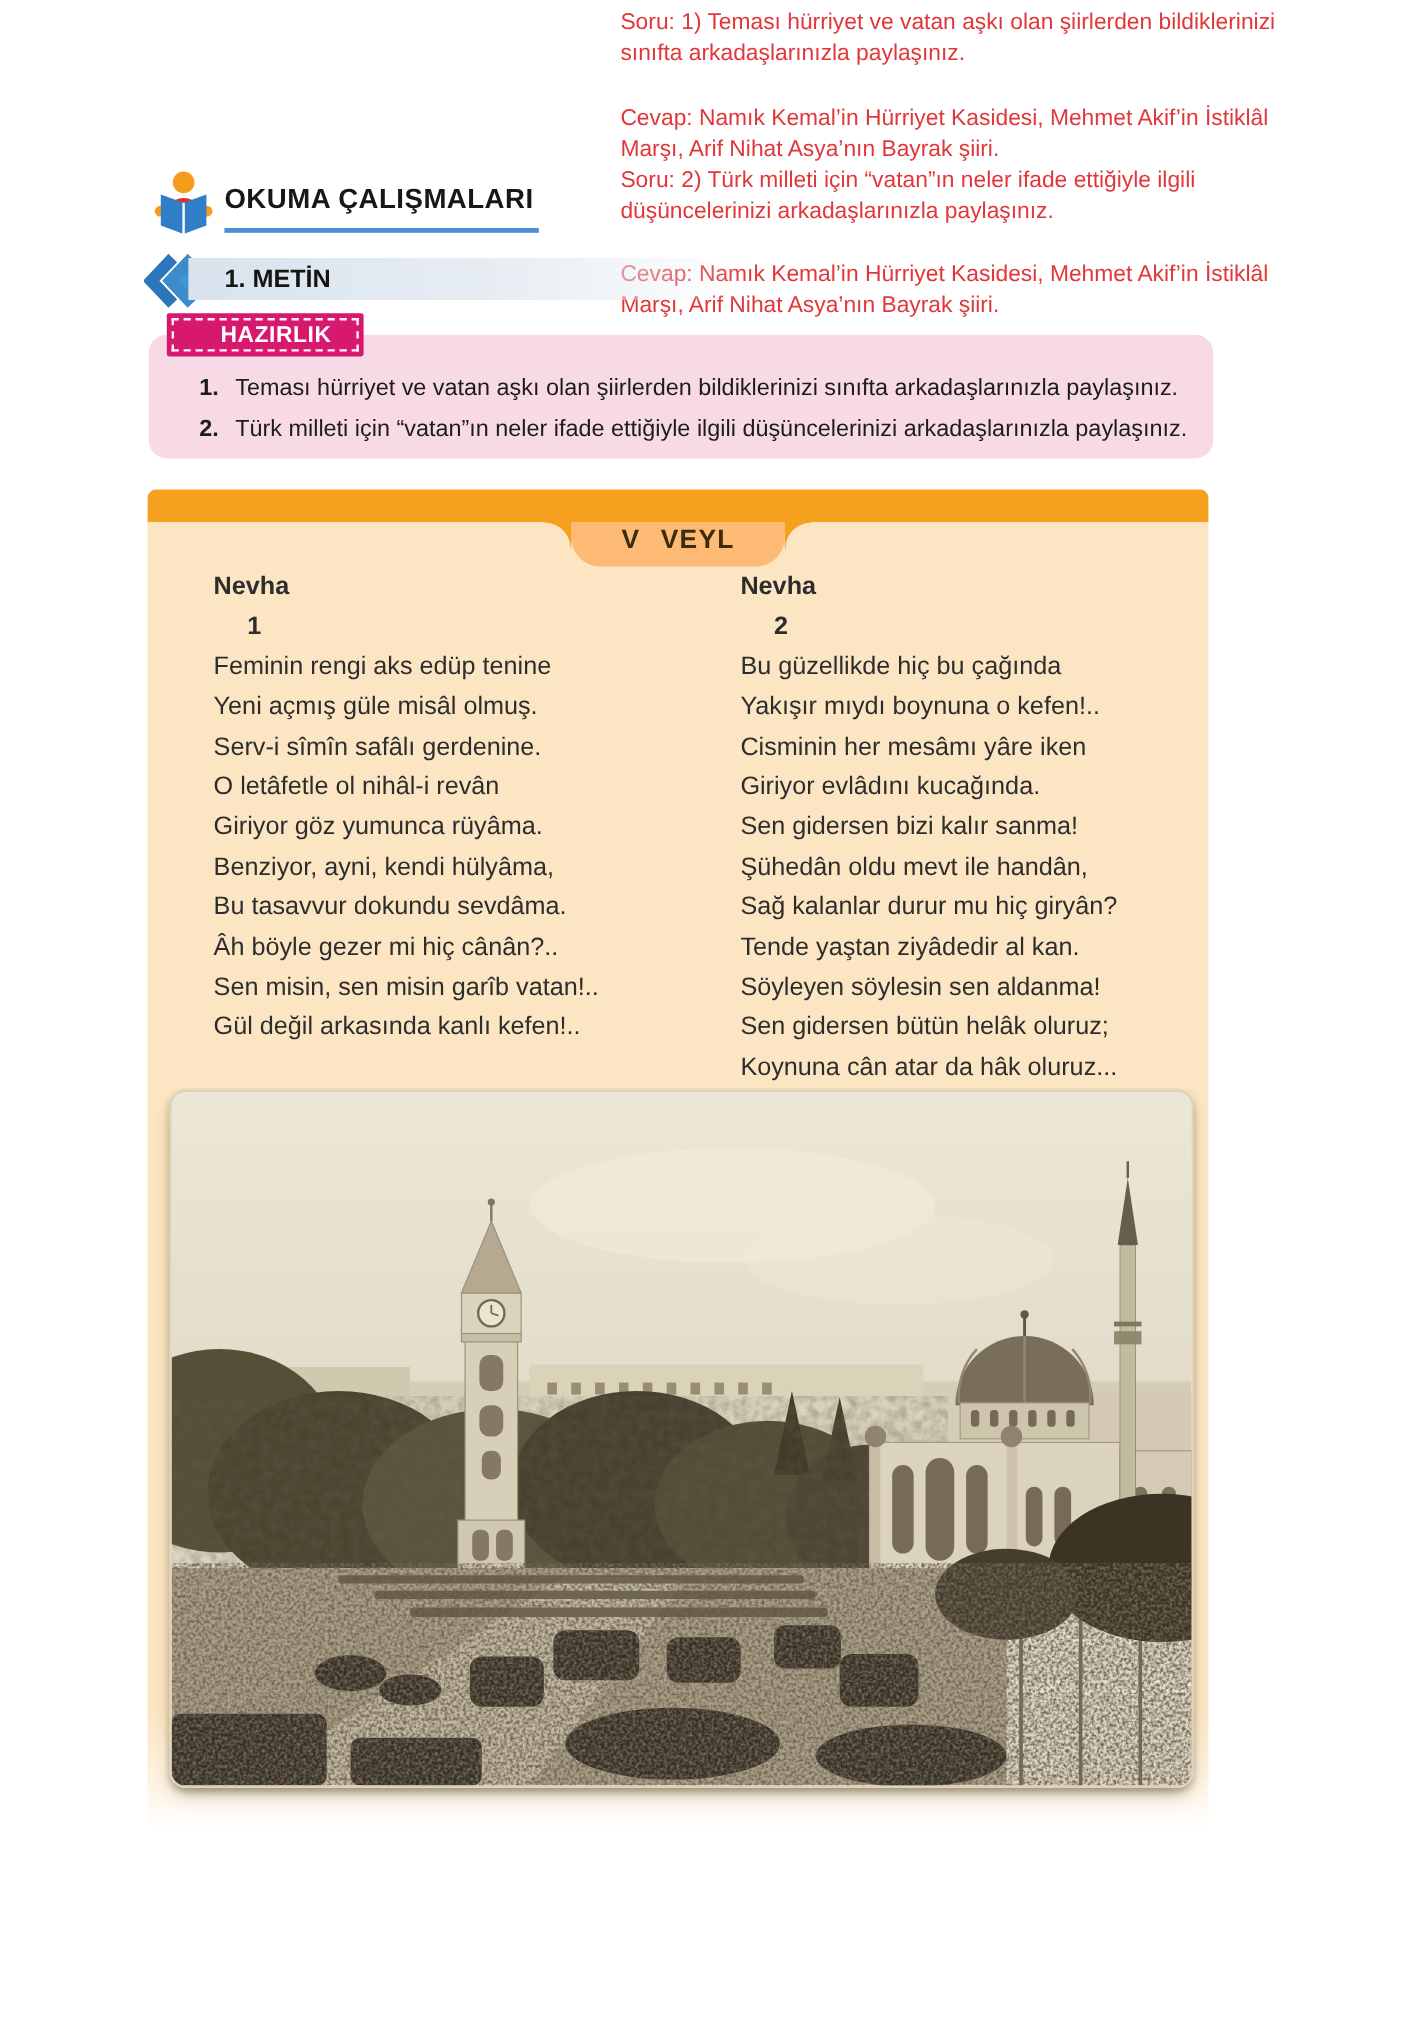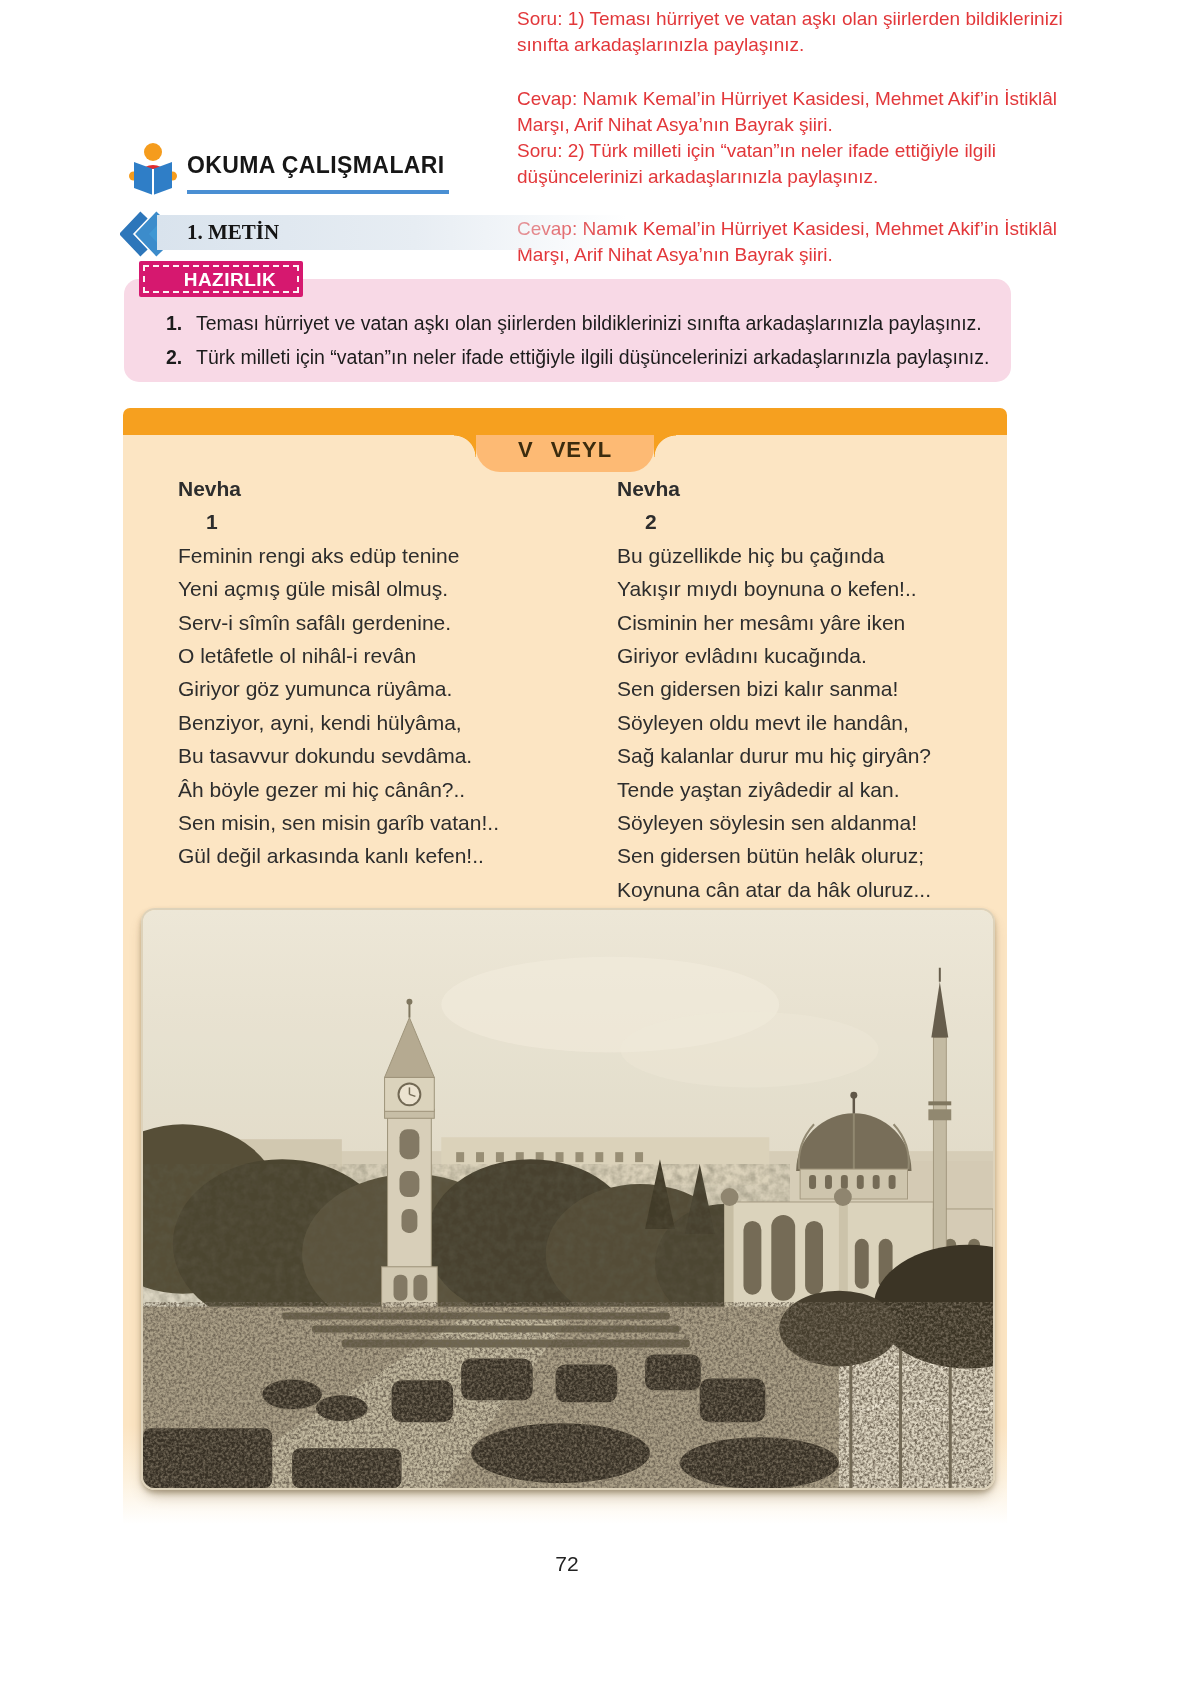--- a/index.html
+++ b/index.html
@@ -15,21 +15,21 @@
   .qa p.p4 { margin:0; }
 
   
   .reader-icon { position:absolute; left:128px; top:142px; width:50px; height:54px; }
   .section-title { position:absolute; left:187px; top:152px; font-size:23px; font-weight:bold; color:#171717; letter-spacing:.4px; }
   .title-underline { position:absolute; left:187px; top:190px; width:262px; height:4px; background:#4a8fd3; }
 
   .chevron-icon { position:absolute; left:120px; top:211px; width:56px; height:46px; }
   .metin-bar { position:absolute; left:157px; top:215px; width:470px; height:35px;
                background:linear-gradient(90deg,#d9e3ed 0%, #e7edf3 55%, rgba(255,255,255,0) 100%);
-               line-height:35px; padding-left:30px; font-size:21px; font-weight:bold; color:#151515;font-family:Liberation Serif, serif; }
+               line-height:35px; padding-left:30px; font-size:21px; font-weight:bold; color:#151515; }
 
   
   .pink-box { position:absolute; left:124px; top:279px; width:887px; height:103px; background:#f8d9e6; border-radius:15px;
               padding:27px 0 0 42px; }
   .hz-row { display:flex; font-size:19.5px; color:#1c1c1c; line-height:34px; }
   .hz-num { font-weight:bold; width:30px; flex:none; }
   .hazirlik-badge { position:absolute; left:139px; top:261px; width:164px; height:36px; background:#d6186f; border-radius:2px; }
   .hazirlik-badge .inner { position:absolute; inset:4px; border:2px dashed rgba(255,255,255,.95); }
   .hazirlik-badge span { position:absolute; left:0; right:0; top:1px; line-height:36px; text-align:center; padding-left:18px;
               color:#fff; font-weight:bold; font-size:19px; letter-spacing:.5px; }
@@ -134,21 +134,21 @@
     </div>
 
     <div class="poem-col c2">
       <div class="ph">Nevha</div>
       <div class="pn">2</div>
       <div class="pl">Bu güzellikde hiç bu çağında</div>
       <div class="pl">Yakışır mıydı boynuna o kefen!..</div>
       <div class="pl">Cisminin her mesâmı yâre iken</div>
       <div class="pl">Giriyor evlâdını kucağında.</div>
       <div class="pl">Sen gidersen bizi kalır sanma!</div>
-      <div class="pl">Söyleyen oldu mevt ile handân,</div>
+      <div class="pl">Şühedân oldu mevt ile handân,</div>
       <div class="pl">Sağ kalanlar durur mu hiç giryân?</div>
       <div class="pl">Tende yaştan ziyâdedir al kan.</div>
       <div class="pl">Söyleyen söylesin sen aldanma!</div>
       <div class="pl">Sen gidersen bütün helâk oluruz;</div>
       <div class="pl">Koynuna cân atar da hâk oluruz...</div>
     </div>
   </div>
 
   <div class="photo">
     <svg viewBox="0 0 855 580" preserveAspectRatio="none">
@@ -295,15 +295,14 @@
         <line x1="812" y1="436" x2="812" y2="580"></line>
       </g>
       <ellipse cx="830" cy="398" rx="95" ry="62" fill="#2f2b20"></ellipse>
       <ellipse cx="700" cy="420" rx="60" ry="38" fill="#3a3529"></ellipse>
       <rect x="0" y="394" width="855" height="186" filter="url(#crowdNoise)"></rect>
 
       <rect x="0" y="0" width="855" height="580" fill="#cfa96a" opacity="0.08"></rect>
     </svg>
   </div>
 
-  <div class="page-number">72</div>
 
 </div>
 
 </body></html>

